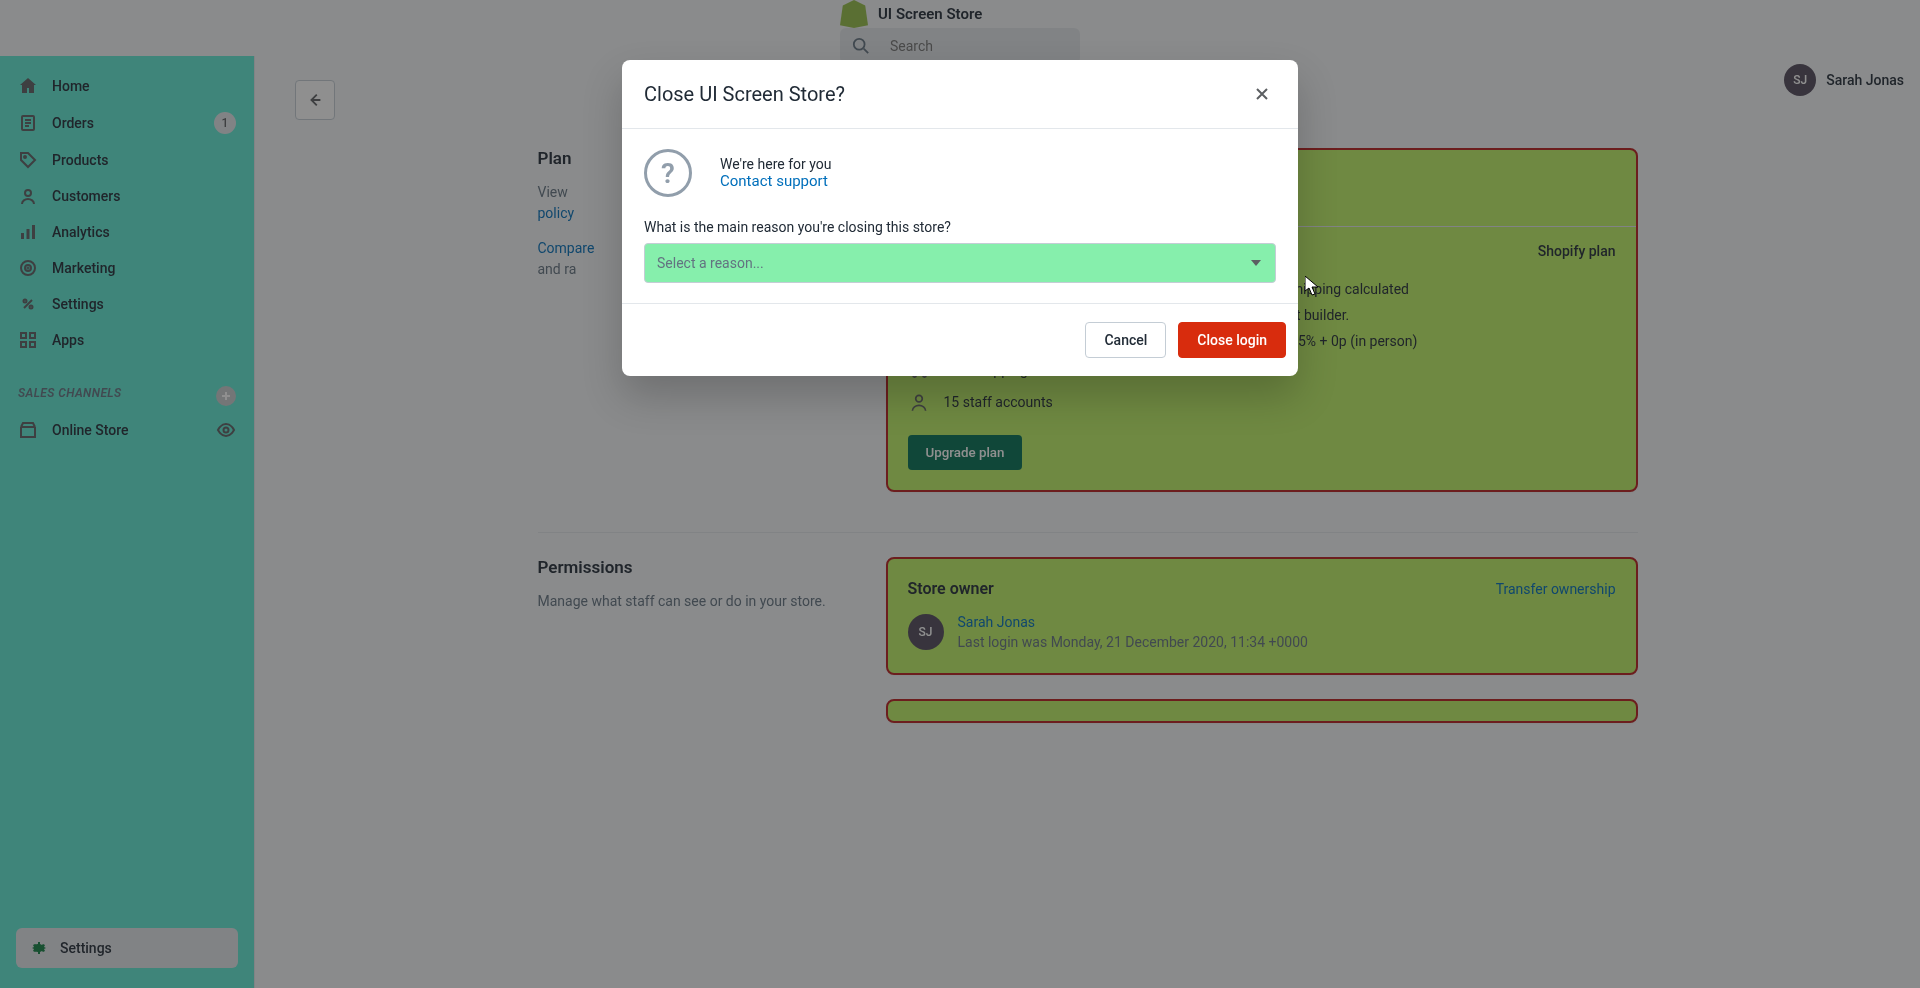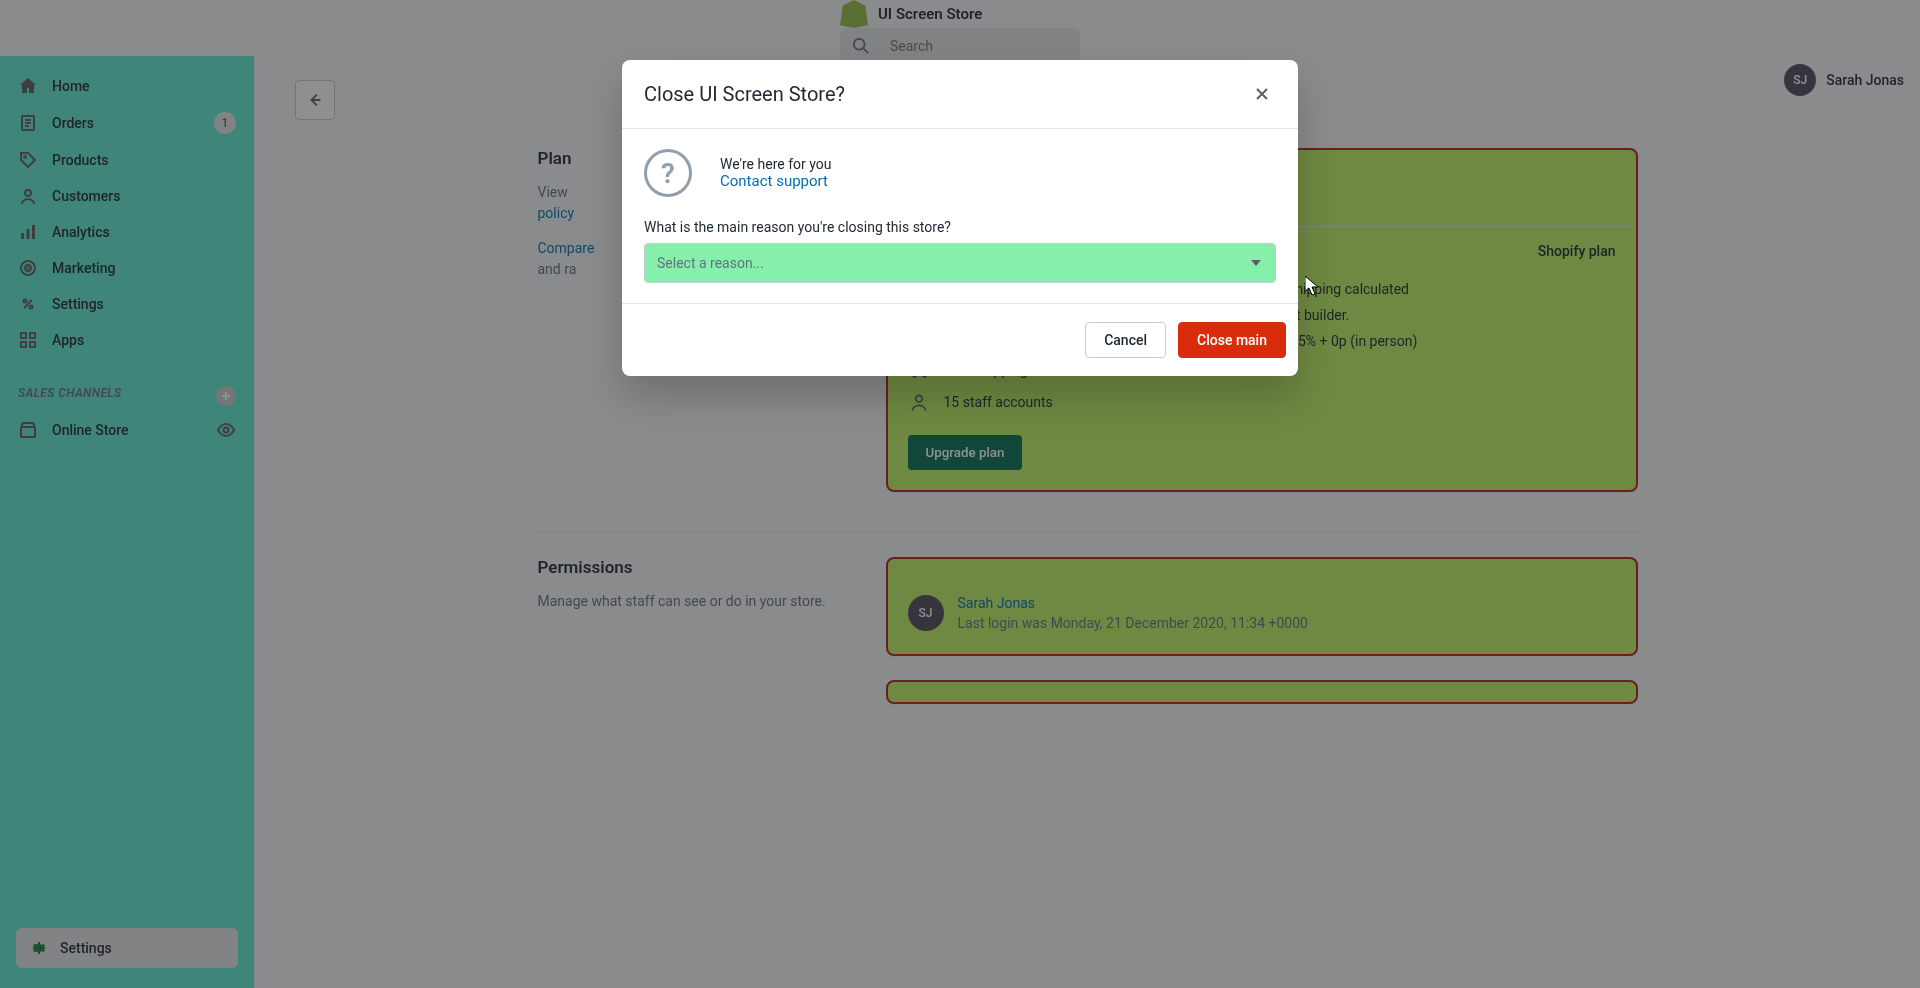--- a/index.html
+++ b/index.html
@@ -253,20 +253,24 @@
 
     <div class="hr-full"></div>
 
     <div class="cols">
       <div class="left-col">
         <div class="section-title">Permissions</div>
         <div class="muted">Manage what staff can see or do in your store.</div>
       </div>
       <div class="right-col">
         <div class="card">
+          <div class="card-header">
+            <h3>Store owner</h3>
+            <span class="link">Transfer ownership</span>
+          </div>
           <div class="owner-row">
             <div class="owner-avatar">SJ</div>
             <div>
               <div class="link">Sarah Jonas</div>
               <div class="muted" style="margin-top:2px;">Last login was Monday, 21 December 2020, 11:34 +0000</div>
             </div>
           </div>
         </div>
         <div class="card" style="height:20px;padding:10px 20px;"></div>
       </div>
@@ -292,20 +296,20 @@
           <div class="link" style="font-size:15px;">Contact support</div>
         </div>
       </div>
       <div class="reason-label">What is the main reason you're closing this store?</div>
       <div class="select">
         <span>Select a reason...</span>
       </div>
     </div>
     <div class="modal-foot">
       <button class="btn btn-secondary">Cancel</button>
-      <button class="btn btn-destructive">Close main</button>
+      <button class="btn btn-destructive">Close login</button>
     </div>
   </div>
 </div>
 
 <svg class="cursor" style="left:1305px;top:276px" viewBox="0 0 14 20">
     <path d="M0 0l0 15 4-3 3 7 3-1-3-7 6 0z" fill="#fff" stroke="#000" stroke-width="1"></path>
   </svg>
 
 </body></html>

